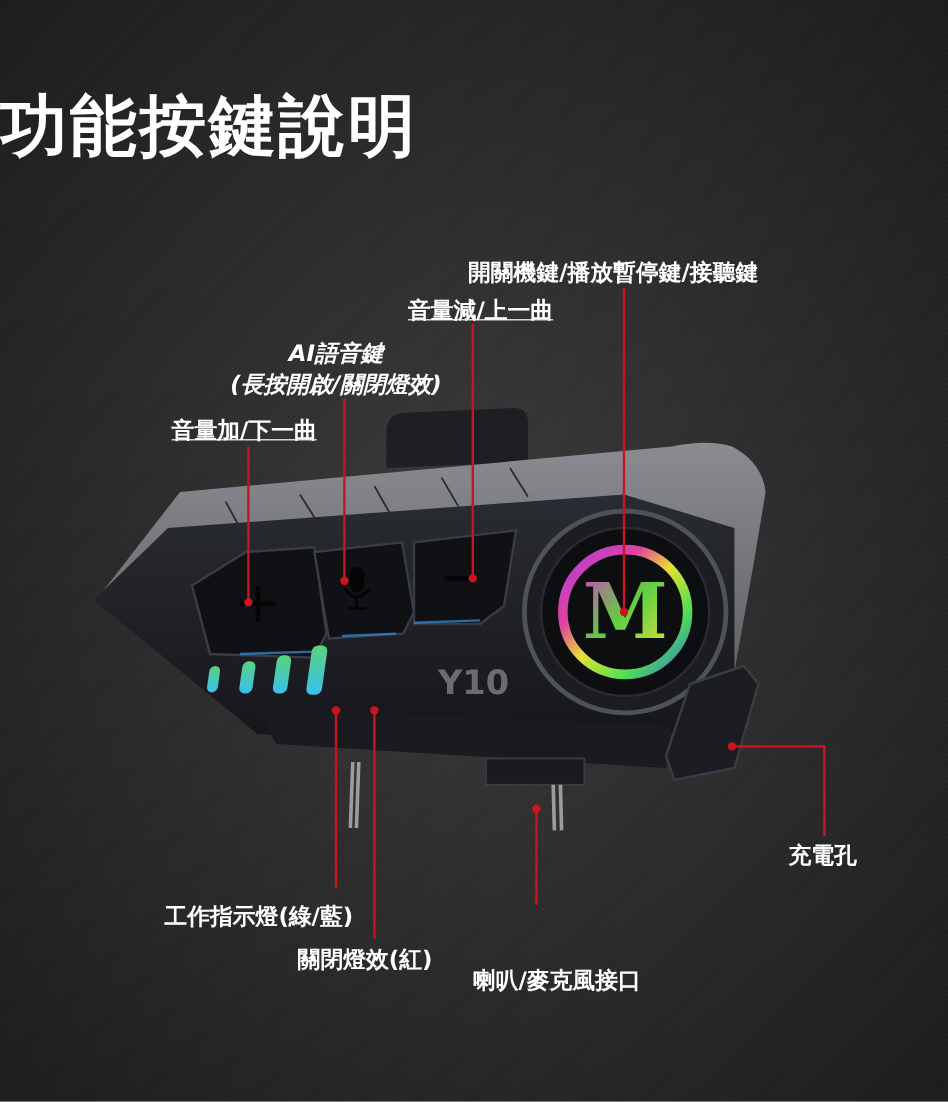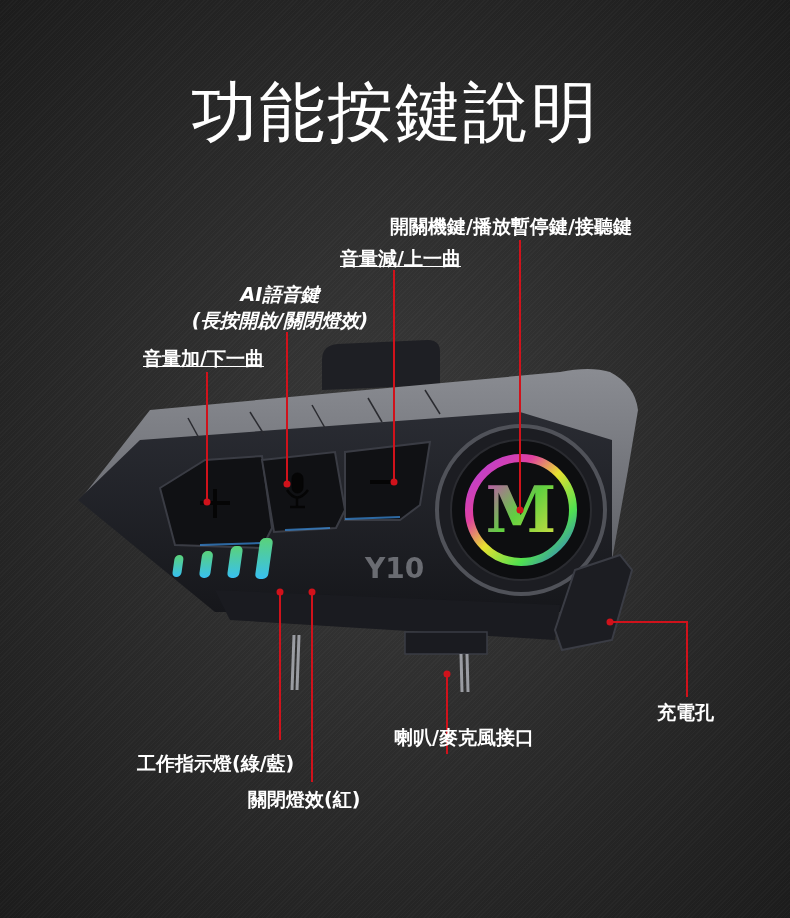--- a/index.html
+++ b/index.html
@@ -7,22 +7,22 @@
     width:790px; height:918px; overflow:hidden; position:relative;
     background: radial-gradient(ellipse at 50% 50%, #3a3a3a 0%, #2c2c2c 45%, #1c1c1c 100%);
     font-family: "DejaVu Sans", "Liberation Sans", sans-serif;
   }
   .texture {
     position:absolute; inset:0;
     background-image: repeating-linear-gradient(135deg, rgba(255,255,255,0.025) 0 1px, rgba(0,0,0,0) 1px 3px);
     pointer-events:none;
   }
   .title {
-    position:absolute; left:0; width:790px; top:68px; text-align:center;
-    color:#ffffff; font-weight:normal; font-size:66px; letter-spacing:2px;
+    position:absolute; left:0; width:790px; top:68px; text-align:left;
+    color:#ffffff; font-weight:bold; font-size:56px; letter-spacing:2px;
     font-family: "DejaVu Sans", sans-serif;
   }
   .label {
     position:absolute; color:#ffffff; font-weight:bold; font-size:19px; white-space:nowrap;
     font-family: "DejaVu Sans", sans-serif;
   }
   .label.center { text-align:center;font-style:italic; }
   .line { position:absolute; background:#d0121b; }
   .dot { position:absolute; width:7px; height:7px; border-radius:50%; background:#d0121b; transform:translate(-50%,-50%); }
   svg.device { position:absolute; left:0; top:0; }
@@ -151,14 +151,14 @@
 <div class="line" style="left:686px; top:621px; width:2px; height:76px;"></div>
 <div class="dot" style="left:610px; top:622px;"></div>
 
 <div class="label" style="left:390px; top:214px;">開關機鍵/播放暫停鍵/接聽鍵</div>
 <div class="label" style="left:340px; top:246px;text-decoration:underline;">音量減/上一曲</div>
 <div class="label center" style="left:180px; top:282px; width:200px;">AI語音鍵</div>
 <div class="label center" style="left:170px; top:308px; width:220px;">(長按開啟/關閉燈效)</div>
 <div class="label" style="left:143px; top:346px;text-decoration:underline;">音量加/下一曲</div>
 <div class="label" style="left:657px; top:700px;">充電孔</div>
 <div class="label" style="left:137px; top:751px;text-align:center;">工作指示燈(綠/藍)</div>
-<div class="label" style="left:372px; top:725px;padding-left:22px;">喇叭/麥克風接口</div>
+<div class="label" style="left:372px; top:804px;padding-left:22px;">喇叭/麥克風接口</div>
 <div class="label" style="left:248px; top:787px;">關閉燈效(紅)</div>
 
 </body></html>

